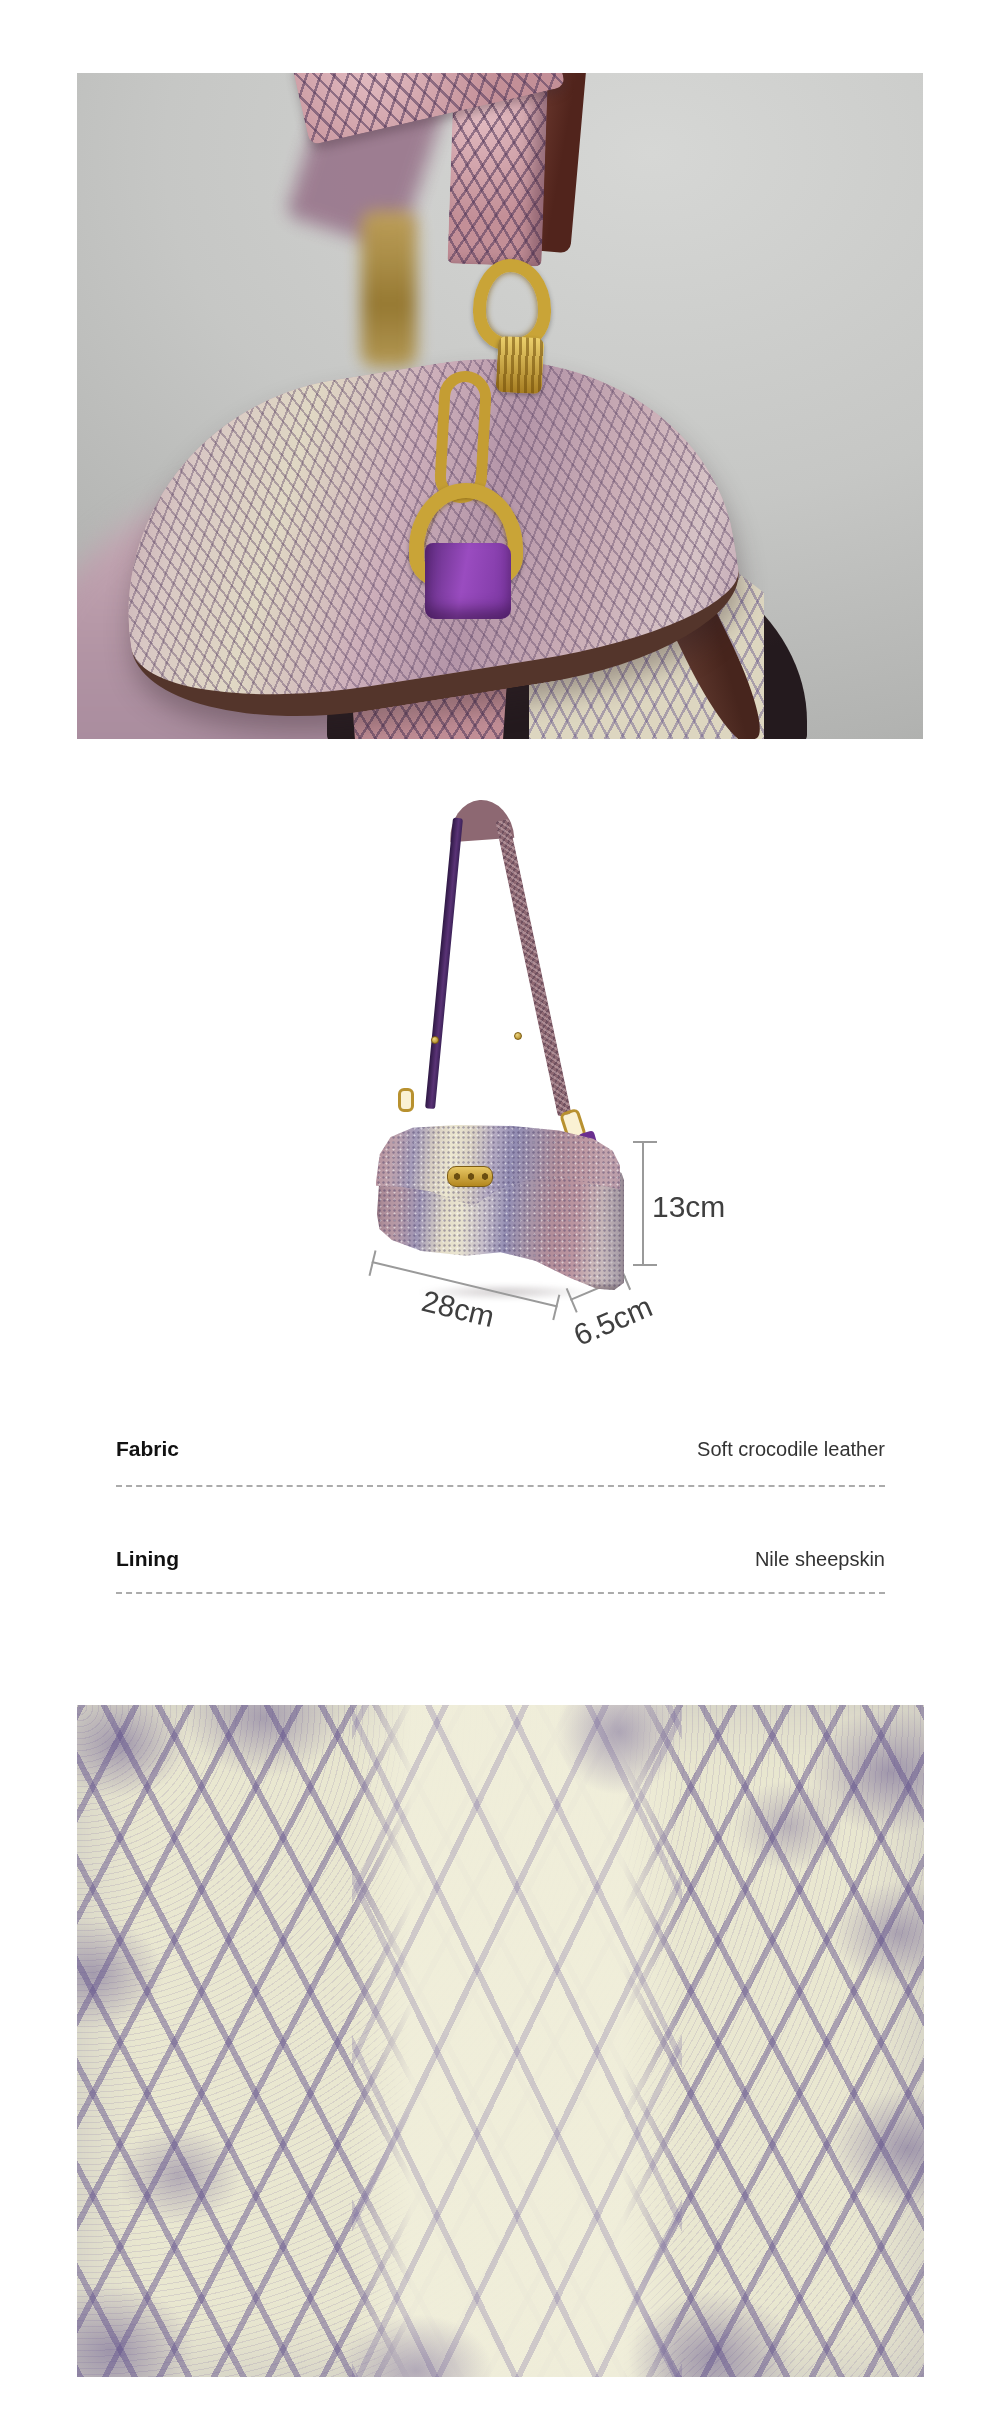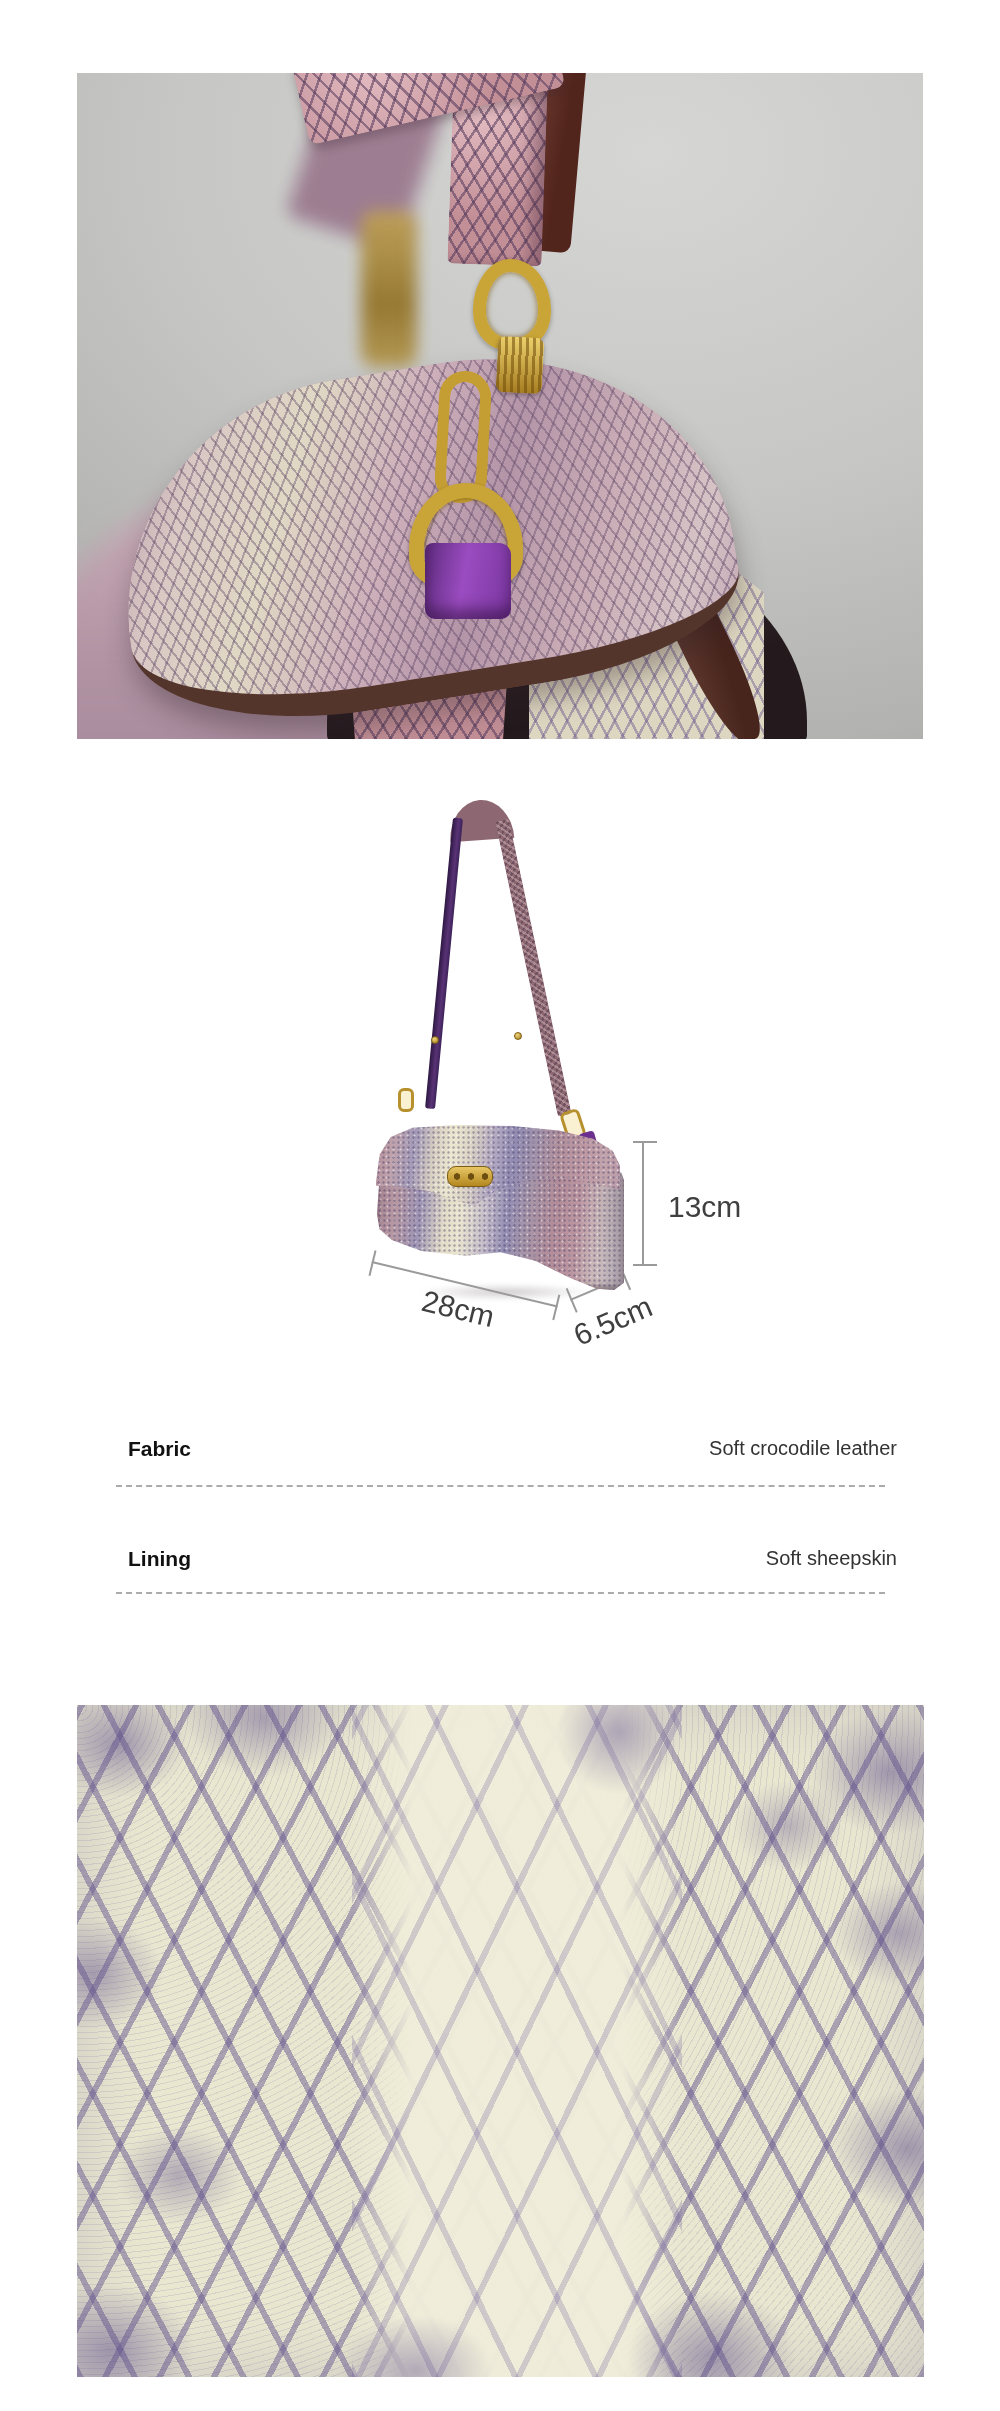--- a/index.html
+++ b/index.html
@@ -105,28 +105,28 @@
     background:radial-gradient(50% 50%,rgba(90,75,80,.28),rgba(90,75,80,0) 70%);filter:blur(2px)}
 
   .dim-h{border-top:2px solid var(--dim-line,#9a9a9a)}
   .dim-h::before,.dim-h::after{content:"";position:absolute;top:-13px;height:26px;border-left:2px solid var(--dim-line,#9a9a9a)}
   .dim-h::before{left:0}.dim-h::after{right:0}
   .dim-v{border-left:2px solid var(--dim-line,#9a9a9a)}
   .dim-v::before,.dim-v::after{content:"";position:absolute;left:-11px;width:24px;border-top:2px solid var(--dim-line,#9a9a9a)}
   .dim-v::before{top:0}.dim-v::after{bottom:0}
   .dim-13{left:642px;top:361px;height:125px}
   .lab{font-size:30px;color:var(--dim-text,#3f3f3f);white-space:nowrap}
-  .lab-13{left:668px;top:410px}
+  .lab-13{left:652px;top:410px}
   .dim-28{left:372px;top:481px;width:191px;transform:rotate(13.5deg);transform-origin:0 0}
   .lab-28{left:398px;top:512px;width:120px;text-align:center;transform:rotate(13.5deg)}
   .dim-65{left:570px;top:519px;width:60px;transform:rotate(-23deg);transform-origin:0 0}
   .lab-65{left:558px;top:524px;width:110px;text-align:center;transform:rotate(-23deg)}
 
   
-  .spec-row{left:128px;width:769px;display:flex;justify-content:space-between;align-items:flex-start}
+  .spec-row{left:116px;width:769px;display:flex;justify-content:space-between;align-items:center}
   .spec-row .k{font-size:21px;font-weight:bold;color:var(--label-text,#111)}
   .spec-row .v{font-size:20px;color:var(--value-text,#333)}
   .row1{top:1437px}.row2{top:1547px}
   .spec-divider{left:116px;width:769px;border-top:2px dashed var(--divider,#ababab);height:0}
   .div1{top:1485px}.div2{top:1592px}
 
   
   .texture{left:77px;top:1705px;width:847px;height:672px;overflow:hidden;background-color:#e9e7d0;
     background-image:
       repeating-linear-gradient(62deg,rgba(106,90,145,.5) 0 6px,transparent 6px 48px),
@@ -198,21 +198,21 @@
 </figure>
 
 <section>
   <div class="abs spec-row row1">
     <span class="k">Fabric</span>
     <span class="v">Soft crocodile leather</span>
   </div>
   <div class="abs spec-divider div1"></div>
   <div class="abs spec-row row2">
     <span class="k">Lining</span>
-    <span class="v">Soft sheepskin</span>
+    <span class="v">Nile sheepskin</span>
   </div>
   <div class="abs spec-divider div2"></div>
 </section>
 
 <figure class="abs texture" aria-label="Close-up photo of cream and purple python leather texture">
   <div class="t-center"></div>
   <div class="t-mottle"></div>
 </figure>
 
 </body></html>

